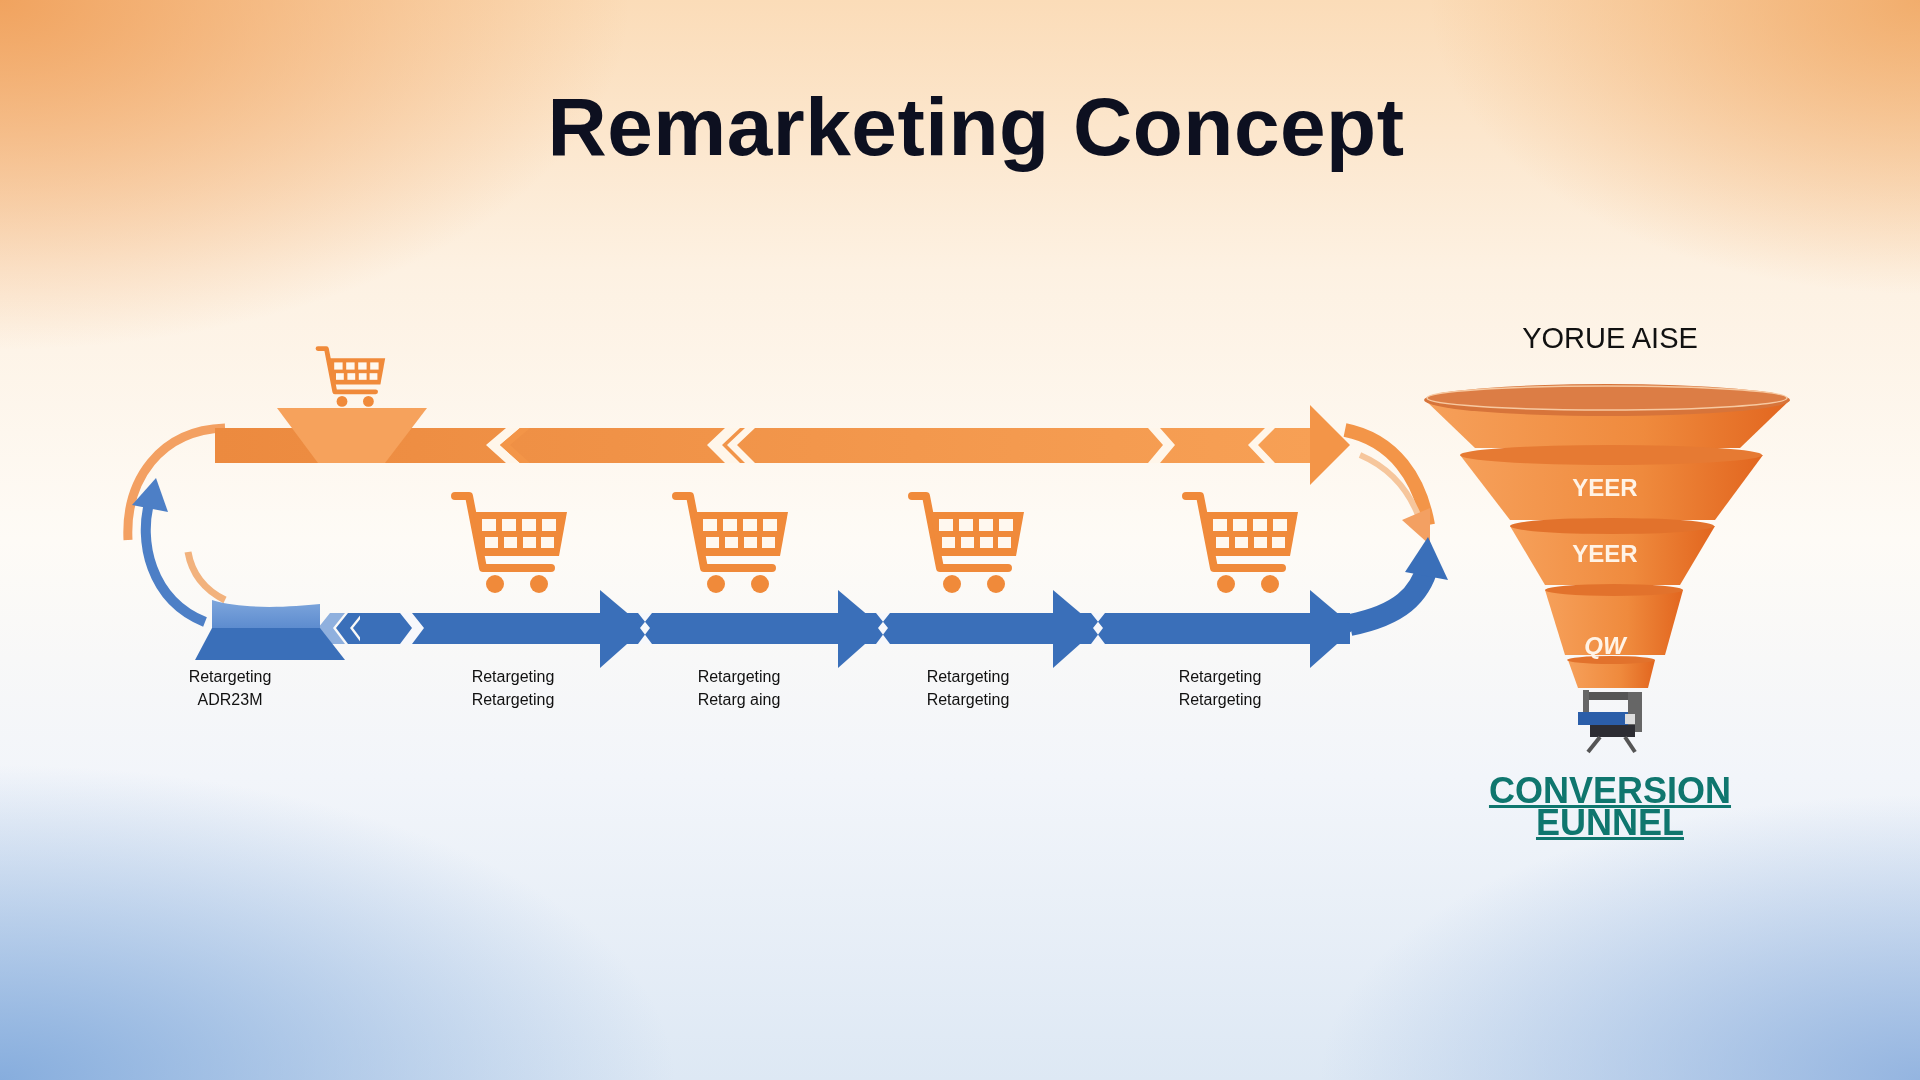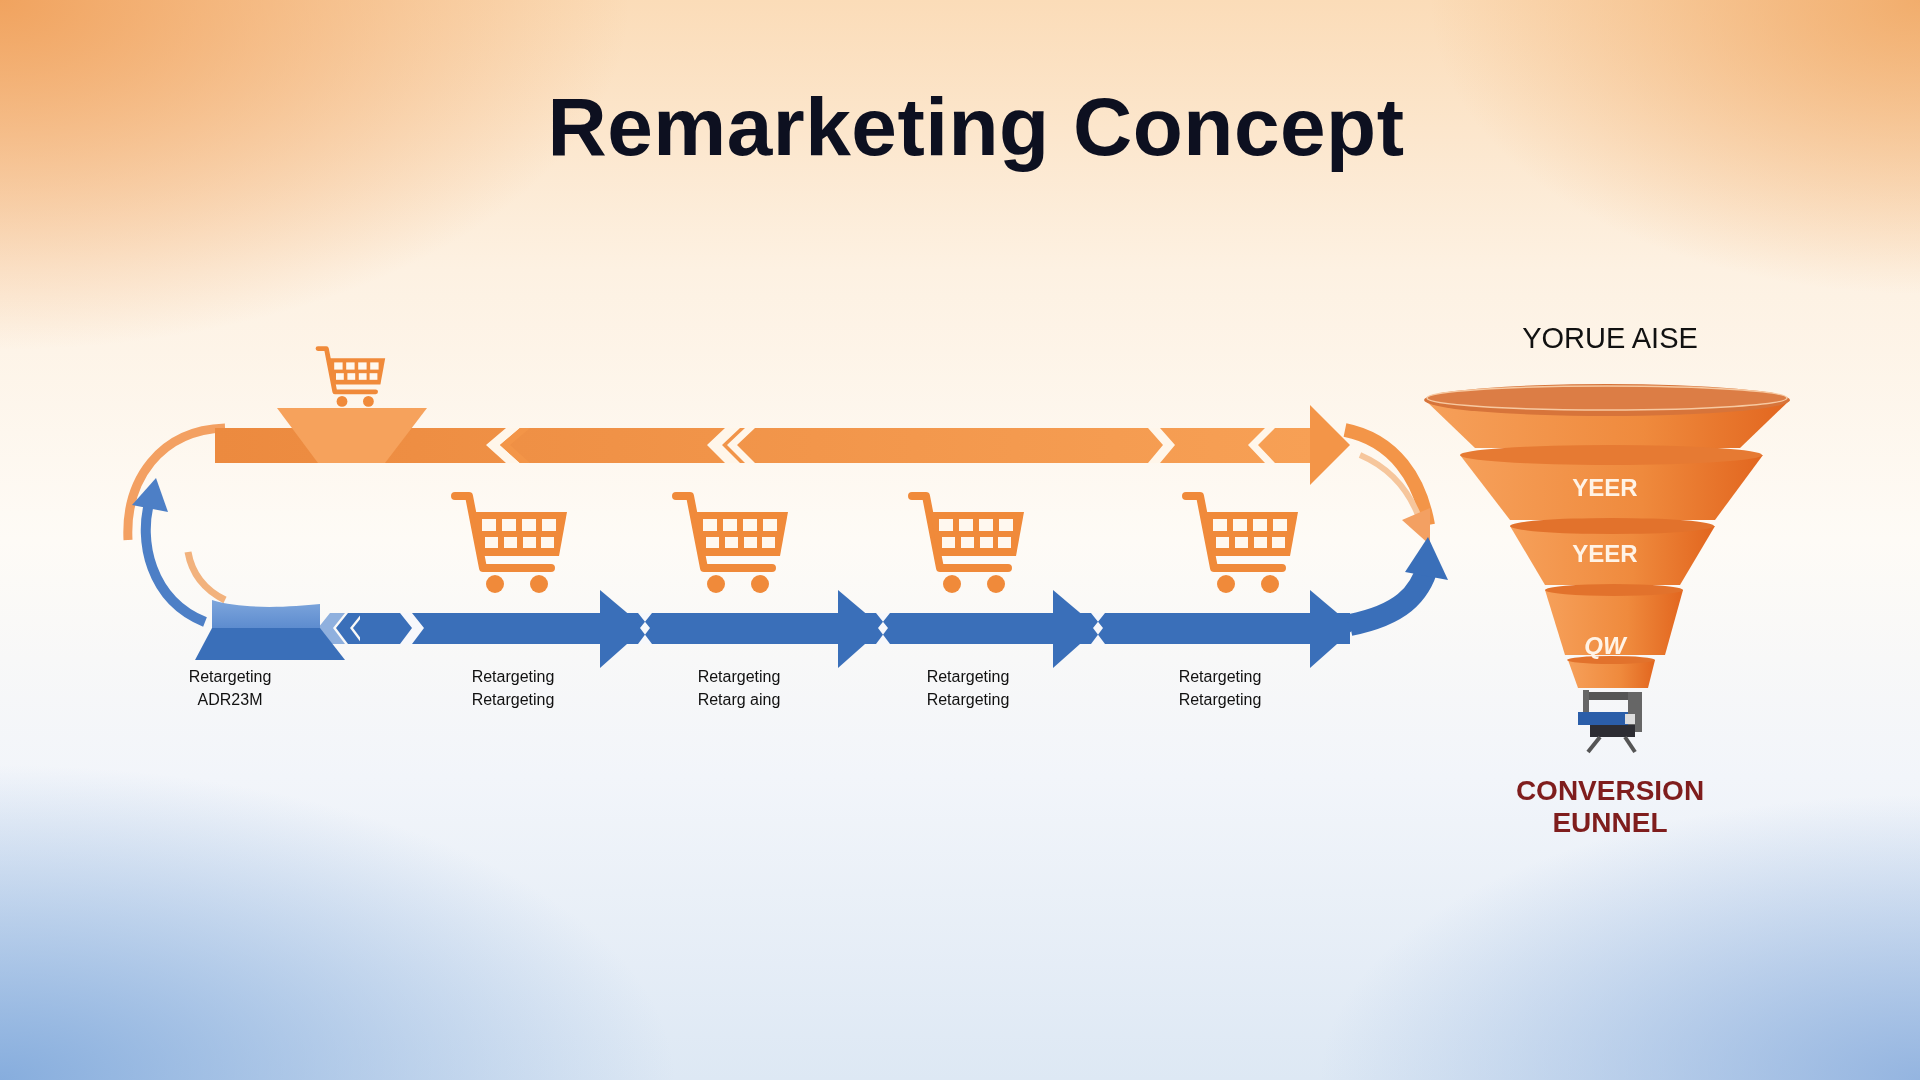--- a/index.html
+++ b/index.html
@@ -21,21 +21,21 @@
     position:absolute; font-size:16px; line-height:23px; color:#111;
     text-align:center; width:200px;
   }
   .label span { display:block; }
   .funnel-head {
     position:absolute; left:1470px; width:280px; top:322px; text-align:center;
     font-size:29px; font-weight:normal; color:#111;
   }
   .funnel-foot {
     position:absolute; left:1460px; width:300px; top:775px; text-align:center;
-    font-size:28px; font-weight:bold; color:#7f1d1d; line-height:32px;
+    font-size:36px; font-weight:bold; color:#0f766e; line-height:32px;text-decoration:underline;
   }
   .funnel-foot span { display:block; }
   .fl {
     position:absolute; left:1500px; width:210px; text-align:center;
     font-size:24px; font-weight:bold; color:#fff3e6;
   }
   svg { position:absolute; left:0; top:0; }
 </style>
 </head>
 <body>

